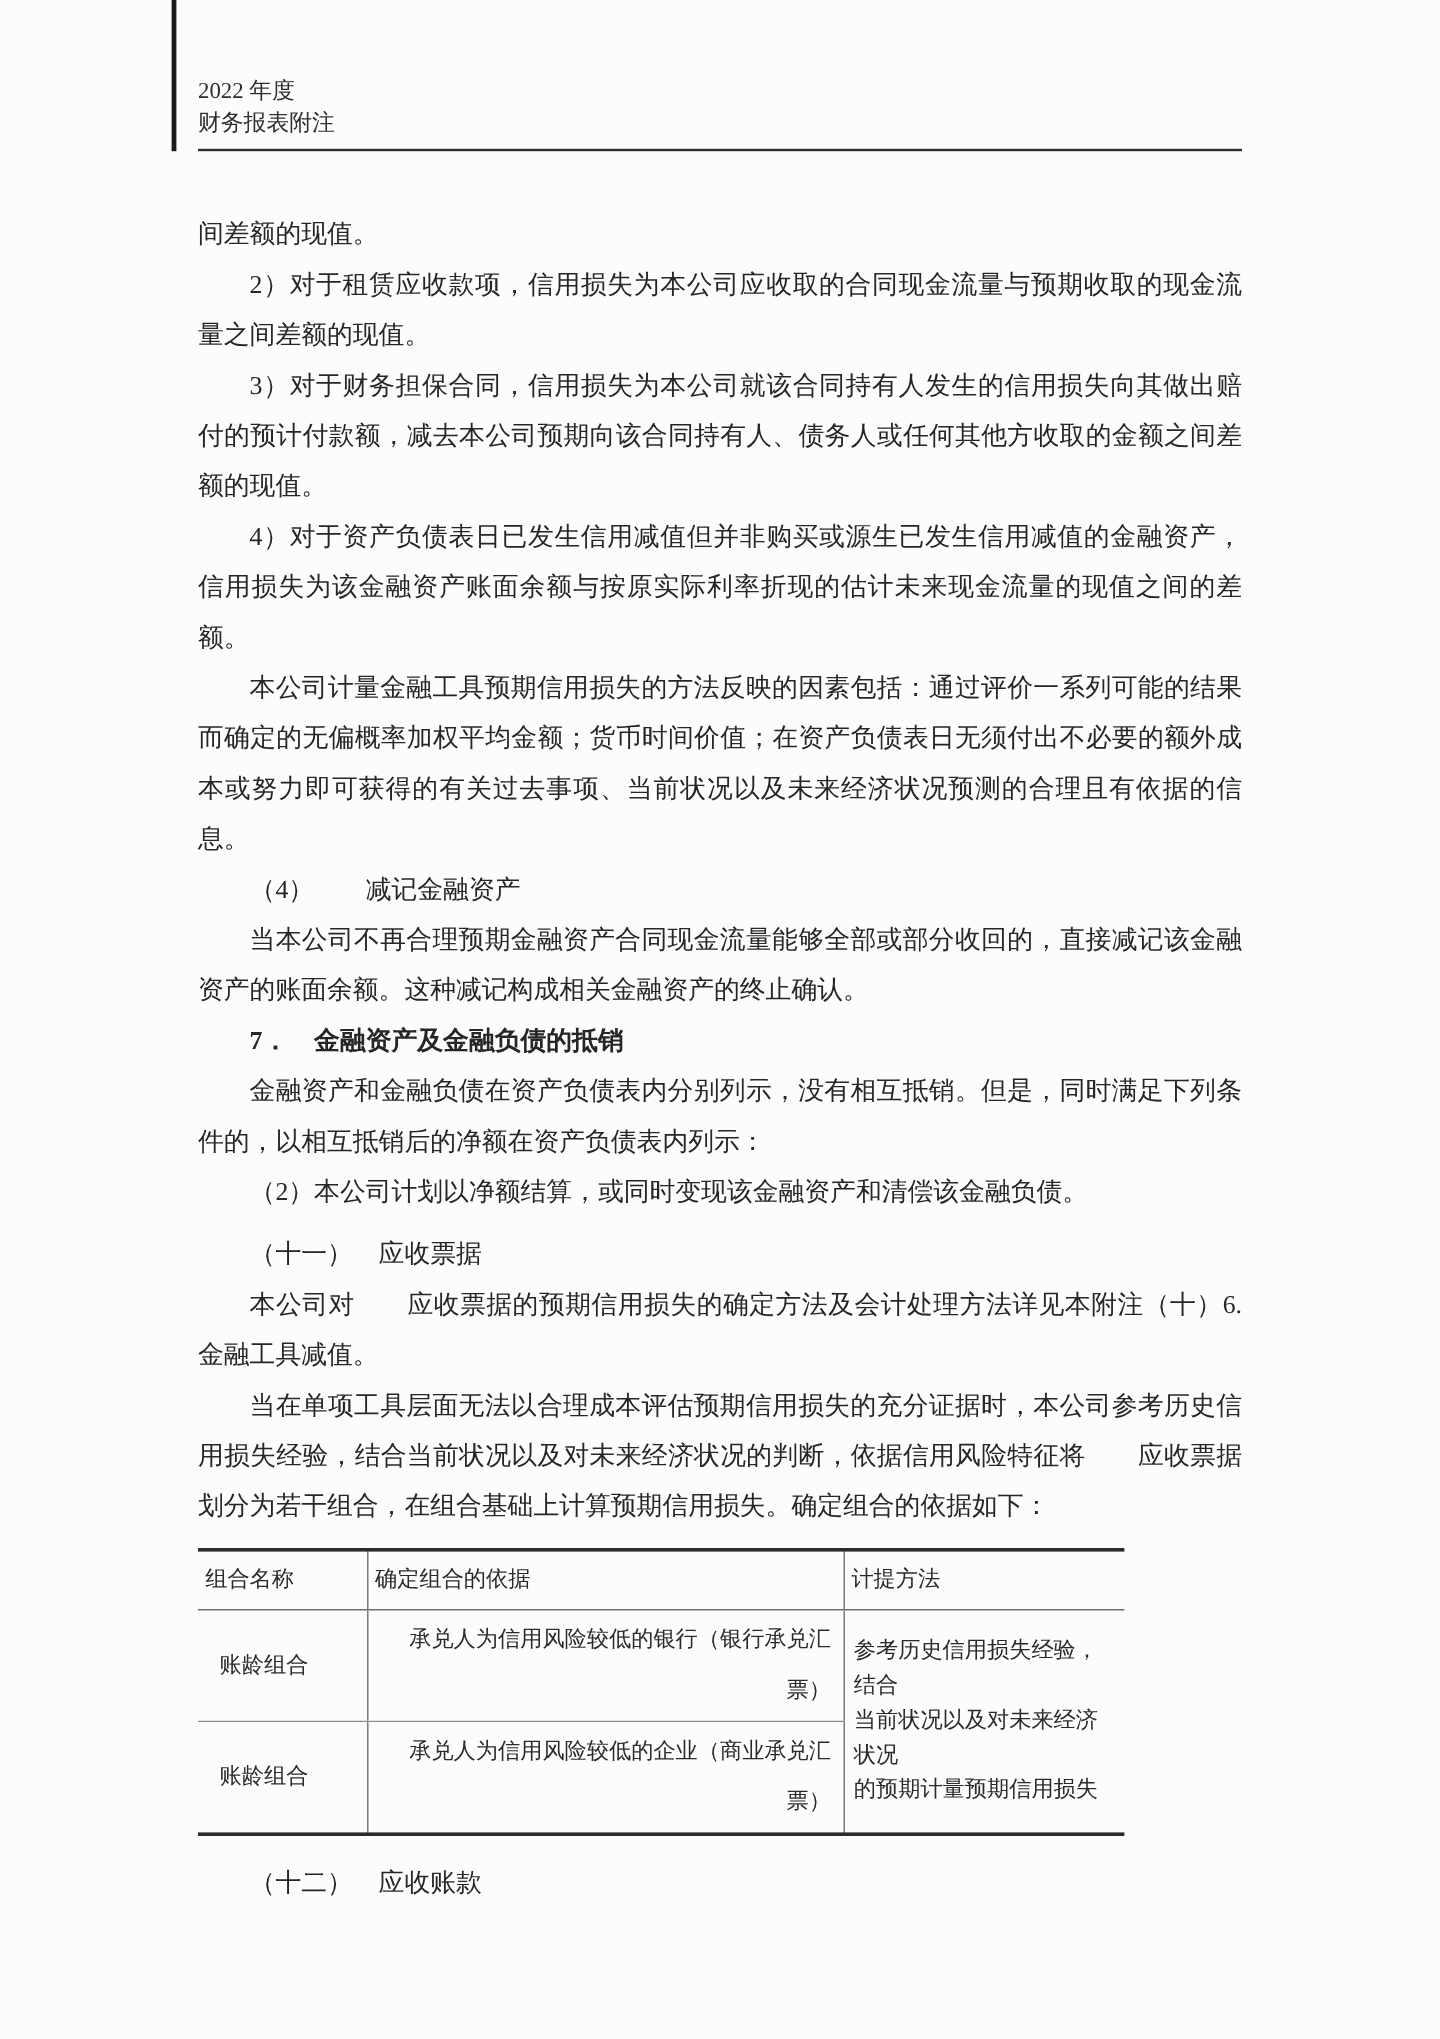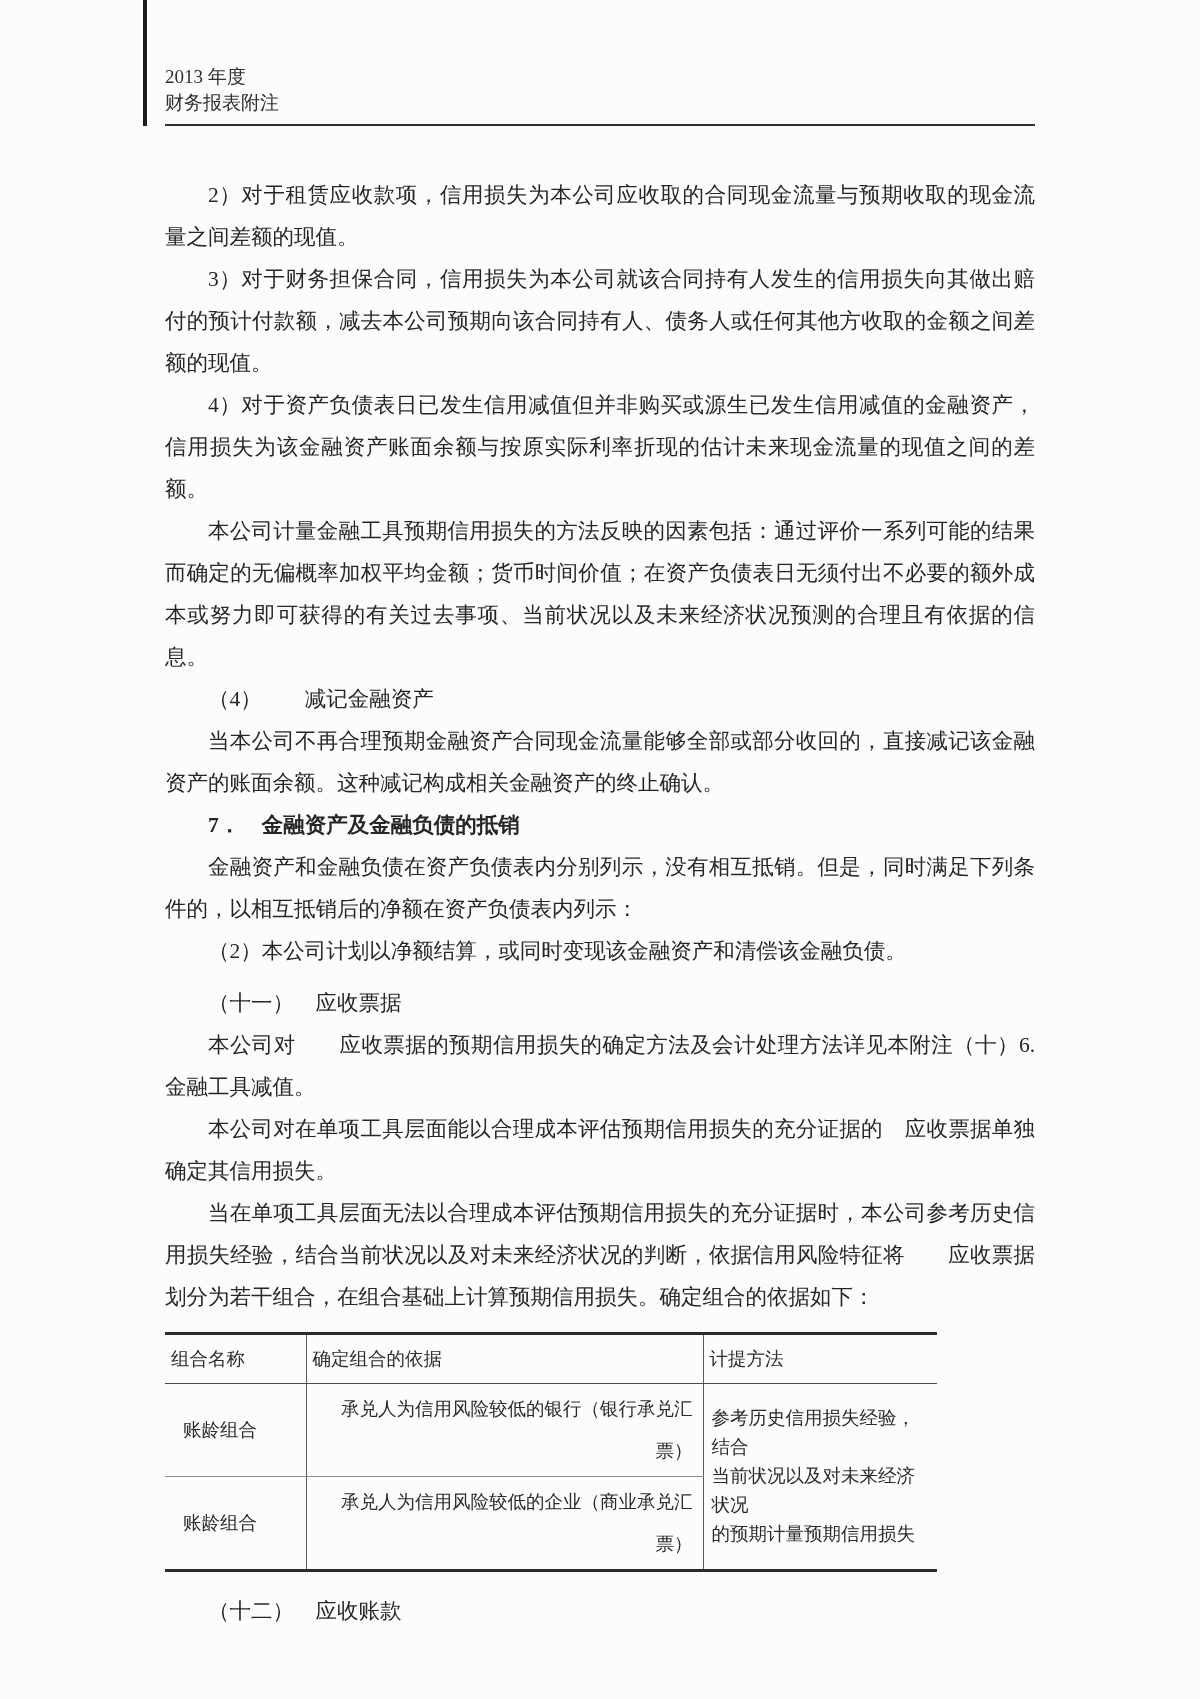--- a/index.html
+++ b/index.html
@@ -50,39 +50,39 @@
   .after-table { margin-top:18px; }
 </style>
 </head>
 <body>
 
 <div class="page">
 
   <div class="scan-line"></div>
 
   <div class="hdr">
-    <div>2013 年度</div>
+    <div>2022 年度</div>
     <div>财务报表附注</div>
   </div>
   <hr class="hdr-rule">
 
   <div class="content">
+    <p class="para cont">间差额的现值。</p>
     <p class="para">2）对于租赁应收款项，信用损失为本公司应收取的合同现金流量与预期收取的现金流量之间差额的现值。</p>
     <p class="para">3）对于财务担保合同，信用损失为本公司就该合同持有人发生的信用损失向其做出赔付的预计付款额，减去本公司预期向该合同持有人、债务人或任何其他方收取的金额之间差额的现值。</p>
     <p class="para">4）对于资产负债表日已发生信用减值但并非购买或源生已发生信用减值的金融资产，信用损失为该金融资产账面余额与按原实际利率折现的估计未来现金流量的现值之间的差额。</p>
     <p class="para">本公司计量金融工具预期信用损失的方法反映的因素包括：通过评价一系列可能的结果而确定的无偏概率加权平均金额；货币时间价值；在资产负债表日无须付出不必要的额外成本或努力即可获得的有关过去事项、当前状况以及未来经济状况预测的合理且有依据的信息。</p>
     <p class="para">（4）　　减记金融资产</p>
     <p class="para">当本公司不再合理预期金融资产合同现金流量能够全部或部分收回的，直接减记该金融资产的账面余额。这种减记构成相关金融资产的终止确认。</p>
     <p class="para bold">7．　金融资产及金融负债的抵销</p>
     <p class="para">金融资产和金融负债在资产负债表内分别列示，没有相互抵销。但是，同时满足下列条件的，以相互抵销后的净额在资产负债表内列示：</p>
     <p class="para">（2）本公司计划以净额结算，或同时变现该金融资产和清偿该金融负债。</p>
 
     <p class="sec-heading">（十一）　应收票据</p>
     <p class="para">本公司对　　应收票据的预期信用损失的确定方法及会计处理方法详见本附注（十）6. 金融工具减值。</p>
-    <p class="para">本公司对在单项工具层面能以合理成本评估预期信用损失的充分证据的　应收票据单独确定其信用损失。</p>
     <p class="para">当在单项工具层面无法以合理成本评估预期信用损失的充分证据时，本公司参考历史信用损失经验，结合当前状况以及对未来经济状况的判断，依据信用风险特征将　　应收票据划分为若干组合，在组合基础上计算预期信用损失。确定组合的依据如下：</p>
 
     <table class="method-table">
       <colgroup>
         <col style="width:122px">
           <col style="width:410px">
           <col style="width:240px">
       </colgroup>
       <thead>
         <tr>

